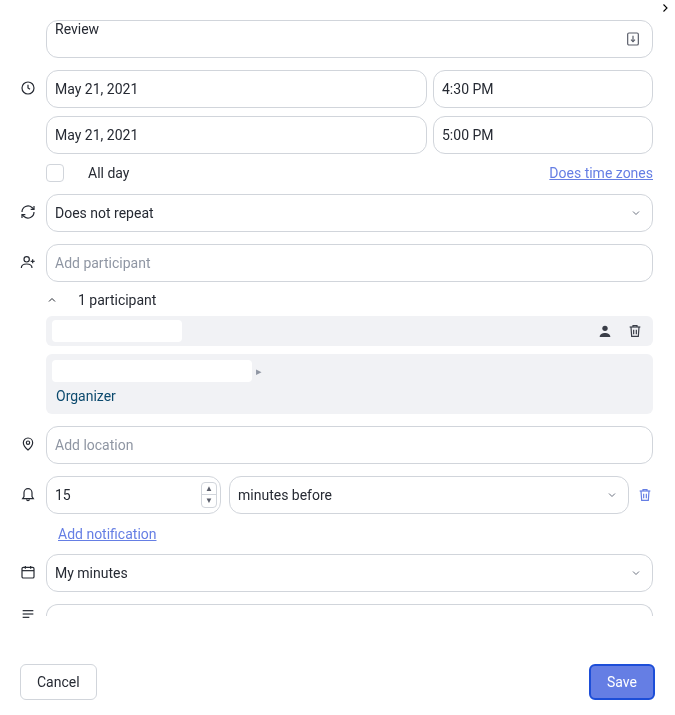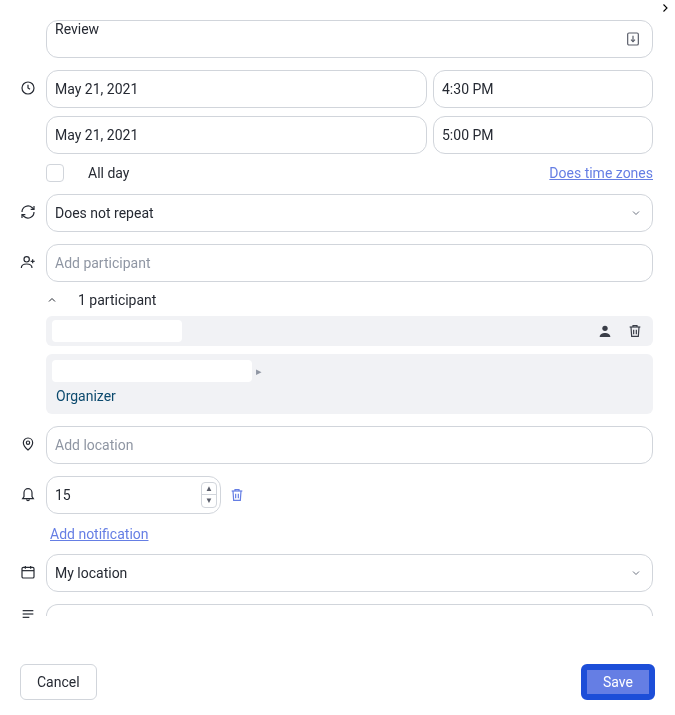--- a/index.html
+++ b/index.html
@@ -225,21 +225,21 @@
       flex: 1;
     }
     .trash-btn {
       color: #657ee4;
       display: flex;
       align-items: center;
     }
     .add-notif {
       display: inline-block;
       margin-top: 8px;
-      margin-left: 4px;
+      margin-left: 12px;
     }
     .footer {
       position: absolute;
       left: 0;
       right: 0;
       bottom: 0;
       height: 72px;
       display: flex;
       align-items: center;
       justify-content: space-between;
@@ -257,21 +257,21 @@
       margin-top: 6px;
     }
     .btn-default {
       border: 1px solid #d1d5db;
       color: #262a33;
       background: #fff;
     }
     .btn-primary {
       background: #657ee4;
       color: #fff;
-      border: 6px solid #1d4ed8;
+      border: 2px solid #1d4ed8;
     }
     .desc-input {
       color: #8f96a3;
       position: relative;
       overflow: hidden;
     }
     .clip-desc {
       height: 12px;
       overflow: hidden;
       border-bottom: none;
@@ -444,20 +444,28 @@
     <div class="content-col notif-row">
       <div class="number-wrap">
         <div class="number-input">
           <span>15</span>
         </div>
         <div class="spin">
           <span class="spin-btn">▲</span>
           <span class="spin-btn">▼</span>
         </div>
       </div>
+      <div class="select unit-select">
+        <span>minutes before</span>
+        <span class="chev">
+          <svg width="12" height="12" viewBox="0 0 24 24" fill="none" stroke="currentColor" stroke-width="2">
+              <polyline points="6 9 12 15 18 9"></polyline>
+            </svg>
+        </span>
+      </div>
       <span class="trash-btn">
         <svg width="16" height="16" viewBox="0 0 24 24" fill="none" stroke="currentColor" stroke-width="1.8">
             <polyline points="4 6 20 6"></polyline>
             <path d="M9 6V4h6v2"></path>
             <path d="M6 6l1 14h10l1-14"></path>
             <line x1="10" y1="10" x2="10" y2="17"></line>
             <line x1="14" y1="10" x2="14" y2="17"></line>
           </svg>
       </span>
     </div>
@@ -473,21 +481,21 @@
     <div class="icon-col">
       <svg width="16" height="16" viewBox="0 0 24 24" fill="none" stroke="currentColor" stroke-width="1.8">
           <rect x="3" y="5" width="18" height="16" rx="2"></rect>
           <line x1="3" y1="10" x2="21" y2="10"></line>
           <line x1="8" y1="3" x2="8" y2="7"></line>
           <line x1="16" y1="3" x2="16" y2="7"></line>
         </svg>
     </div>
     <div class="content-col">
       <div class="select">
-        <span>My location</span>
+        <span>My minutes</span>
         <span class="chev">
           <svg width="12" height="12" viewBox="0 0 24 24" fill="none" stroke="currentColor" stroke-width="2">
               <polyline points="6 9 12 15 18 9"></polyline>
             </svg>
         </span>
       </div>
     </div>
   </div>
 
   <div class="row" style="margin-bottom:0;">

